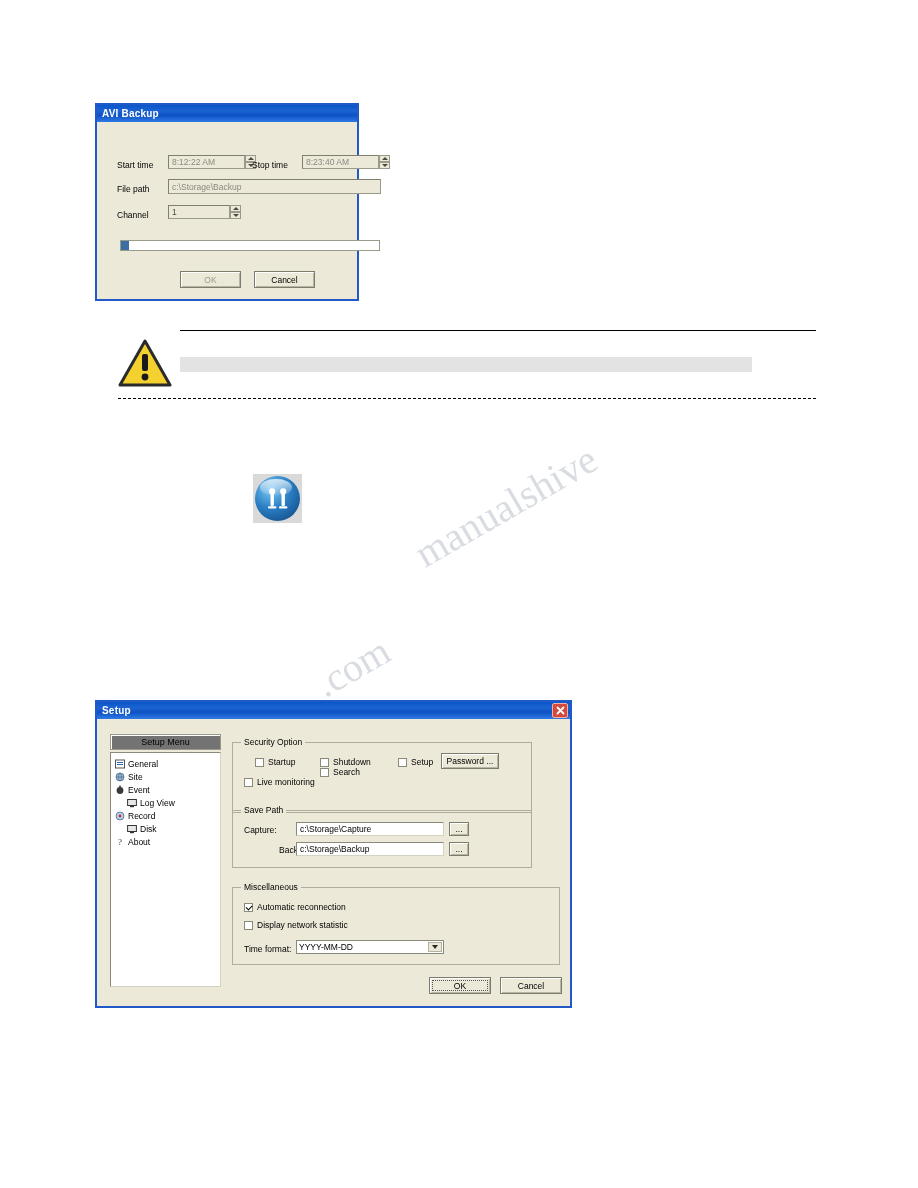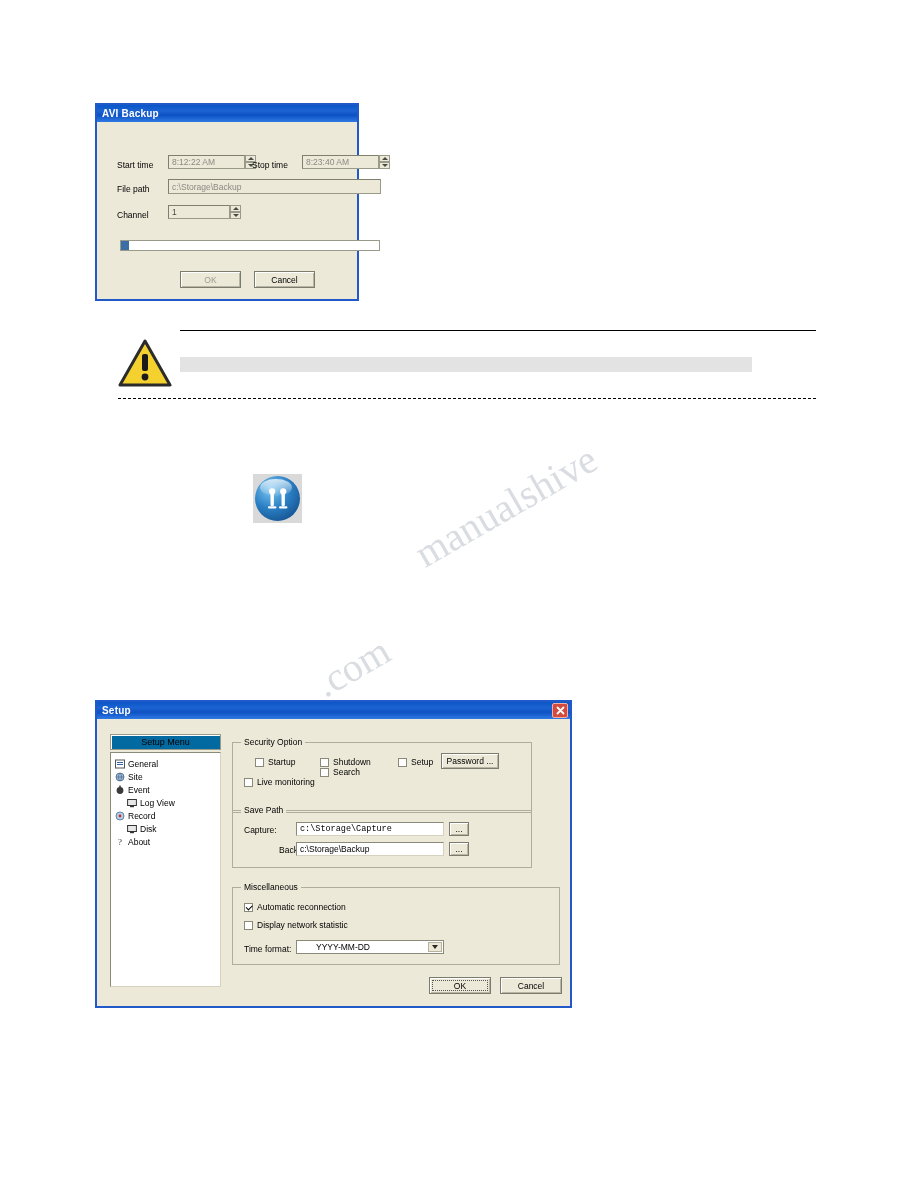--- a/index.html
+++ b/index.html
@@ -289,21 +289,21 @@
   .combo {
     position: absolute;
     background: #ffffff;
     border: 1px solid #8a8a7a;
     box-sizing: border-box;
     font-size: 8.5px;
     font-family: "Liberation Sans", sans-serif;
     color: #000;
     display: flex;
     align-items: center;
-    padding-left: 19px;
+    padding-left: 2px;
   }
   .combo .arrowbox {
     position: absolute;
     right: 1px; top: 1px; bottom: 1px;
     width: 14px;
     background: #ece9d8;
     border: 1px solid #b5b2a2;
     box-sizing: border-box;
     display: flex; align-items: center; justify-content: center;
   }
@@ -335,21 +335,21 @@
     white-space: nowrap;
   }
   .tree-item .tico {
     width: 11px; height: 11px;
     margin-right: 3px;
     flex: 0 0 auto;
     display: flex; align-items: center; justify-content: center;
   }
   .setup-menu-head {
     position: absolute;
-    background: #0369a1;
+    background: #737373;
     border: 1px solid #9a9a8a;
     box-shadow: inset 1px 1px 0 #ffffff;
     box-sizing: border-box;
     font-size: 9px;
     font-family: "Liberation Sans", sans-serif;
     display: flex; align-items: center; justify-content: center;
     color: #000;
   }
 </style>
 </head>
@@ -553,21 +553,21 @@
       <div class="cb" style="left:87px; top:24px;">
         <span class="box"></span>
         <span>Search</span>
       </div>
     </div>
 
     <div class="group" style="left:133px; top:89px; width:300px; height:58px;">
       <span class="gtitle">Save Path</span>
 
       <div class="lbl" style="left:11px; top:14px;">Capture:</div>
-      <div class="txtbox" style="left:63px; top:11px; width:148px; height:14px;font-family:Liberation Mono, monospace;">c:\Storage\Capture</div>
+      <div class="txtbox" style="left:63px; top:11px; width:148px; height:14px;">c:\Storage\Capture</div>
       <div class="btn" style="left:216px; top:11px; width:20px; height:14px;">...</div>
 
       <div class="lbl" style="left:26px; top:34px;padding-left:20px;">Backup :</div>
       <div class="txtbox" style="left:63px; top:31px; width:148px; height:14px;">c:\Storage\Backup</div>
       <div class="btn" style="left:216px; top:31px; width:20px; height:14px;">...</div>
     </div>
 
     <div class="group" style="left:133px; top:166px; width:328px; height:78px;">
       <span class="gtitle">Miscellaneous</span>
 

